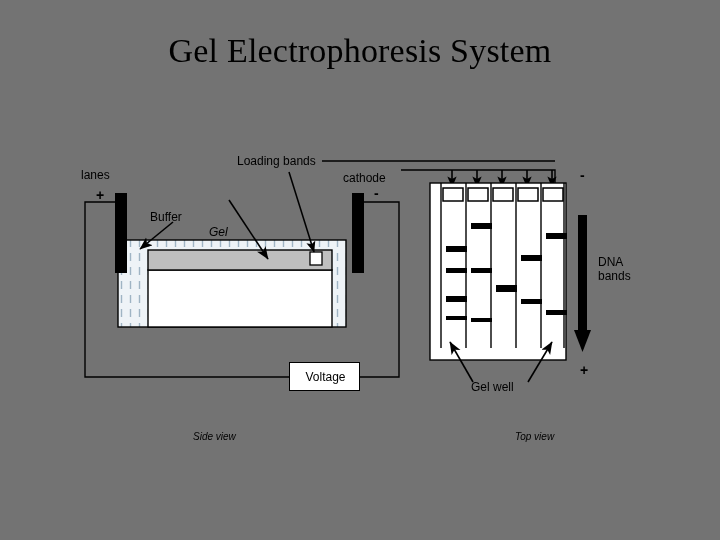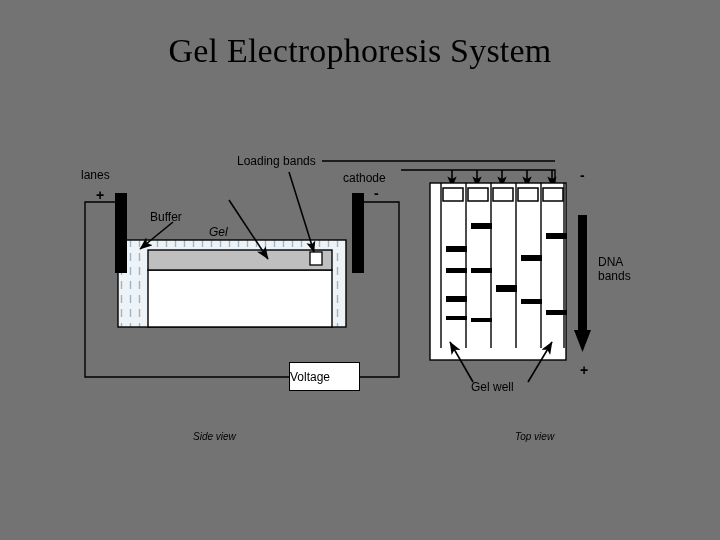--- a/index.html
+++ b/index.html
@@ -61,20 +61,21 @@
     background: #ffffff;
     box-sizing: border-box;
   }
   #voltage-label {
     position: absolute;
     left: 0;
     top: 0;
     width: 71px;
     height: 29px;
     line-height: 29px;
+    text-align: center;
     font-family: "Liberation Sans", sans-serif;
     font-size: 12px;
     color: #000000;
   }
 </style>
 </head>
 <body>
 
 <div id="stage">
 

